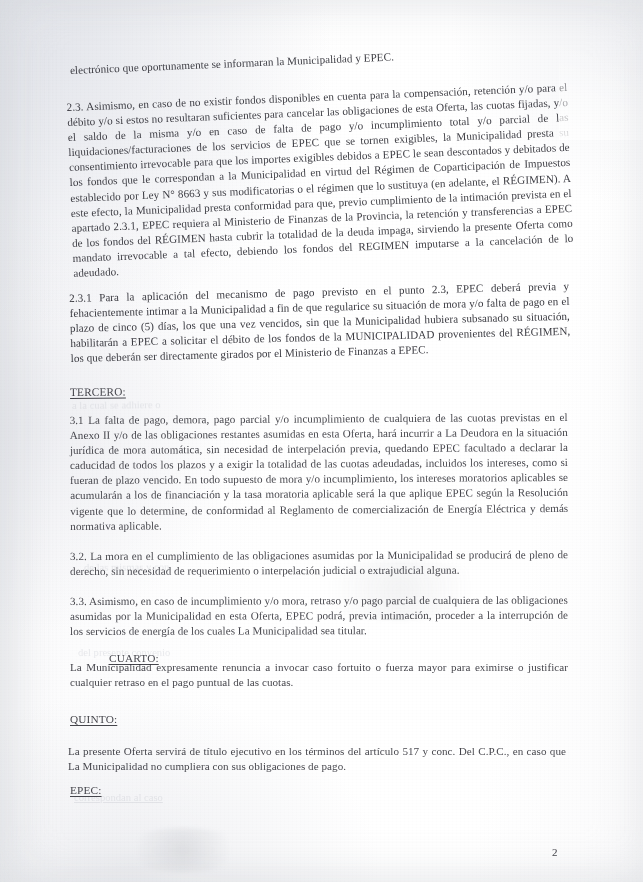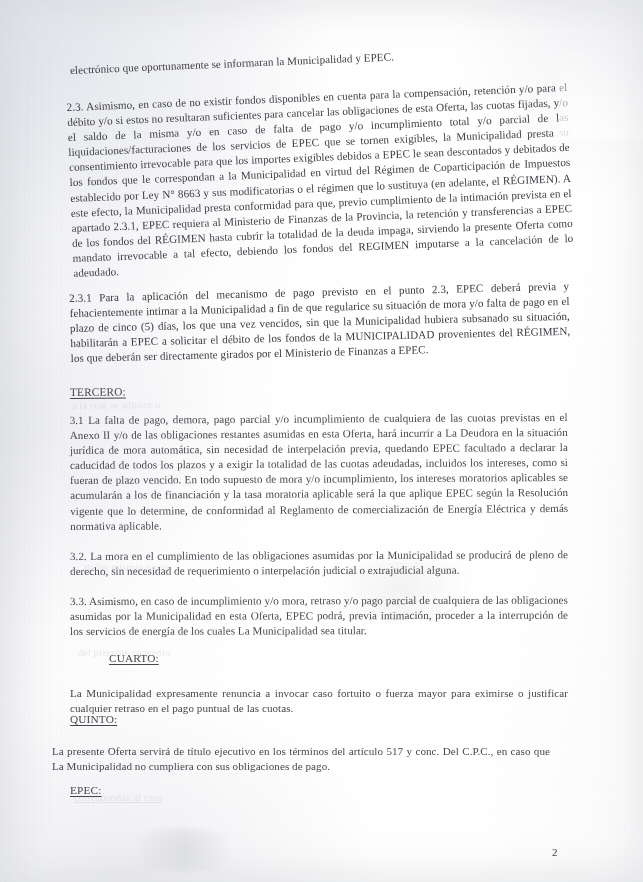--- a/index.html
+++ b/index.html
@@ -125,25 +125,25 @@
     <div class="blk hd ink-c" style="left:70px;top:385px;width:200px;transform:rotate(-0.5deg);">TERCERO:</div>
 
     <div class="blk p ink-c" style="left:70px;top:413px;width:498px;transform:rotate(-0.35deg);">3.1 La falta de pago, demora, pago parcial y/o incumplimiento de cualquiera de las cuotas previstas en el Anexo II y/o de las obligaciones restantes asumidas en esta Oferta, hará incurrir a La Deudora en la situación jurídica de mora automática, sin necesidad de interpelación previa, quedando EPEC facultado a declarar la caducidad de todos los plazos y a exigir la totalidad de las cuotas adeudadas, incluidos los intereses, como si fueran de plazo vencido. En todo supuesto de mora y/o incumplimiento, los intereses moratorios aplicables se acumularán a los de financiación y la tasa moratoria aplicable será la que aplique EPEC según la Resolución vigente que lo determine, de conformidad al Reglamento de comercialización de Energía Eléctrica y demás normativa aplicable.</div>
 
     <div class="blk p ink-c" style="left:70px;top:549px;width:498px;transform:rotate(-0.2deg);">3.2. La mora en el cumplimiento de las obligaciones asumidas por la Municipalidad se producirá de pleno de derecho, sin necesidad de requerimiento o interpelación judicial o extrajudicial alguna.</div>
 
     <div class="blk p ink-c" style="left:70px;top:594px;width:498px;transform:rotate(-0.15deg);">3.3. Asimismo, en caso de incumplimiento y/o mora, retraso y/o pago parcial de cualquiera de las obligaciones asumidas por la Municipalidad en esta Oferta, EPEC podrá, previa intimación, proceder a la interrupción de los servicios de energía de los cuales La Municipalidad sea titular.</div>
 
     <div class="blk hd ink-c" style="left:70px;top:651px;width:200px;margin-left:39px;">CUARTO:</div>
 
-    <div class="blk p ink-c" style="left:70px;top:686px;width:498px;">La Municipalidad expresamente renuncia a invocar caso fortuito o fuerza mayor para eximirse o justificar cualquier retraso en el pago puntual de las cuotas.</div>
+    <div class="blk p ink-c" style="left:70px;top:660px;width:498px;">La Municipalidad expresamente renuncia a invocar caso fortuito o fuerza mayor para eximirse o justificar cualquier retraso en el pago puntual de las cuotas.</div>
 
     <div class="blk hd ink-c" style="left:70px;top:712px;width:200px;">QUINTO:</div>
 
-    <div class="blk p ink-c" style="left:52px;top:744px;width:498px;">La presente Oferta servirá de título ejecutivo en los términos del artículo 517 y conc. Del C.P.C., en caso que La Municipalidad no cumpliera con sus obligaciones de pago.</div>
+    <div class="blk p ink-c" style="left:68px;top:744px;width:498px;">La presente Oferta servirá de título ejecutivo en los términos del artículo 517 y conc. Del C.P.C., en caso que La Municipalidad no cumpliera con sus obligaciones de pago.</div>
 
     <div class="blk hd ink-c" style="left:70px;top:783px;width:200px;">EPEC:</div>
 
     <div id="pageno">2</div>
 
   </div>
 
   <div id="corner-mask">
     
   </div>

